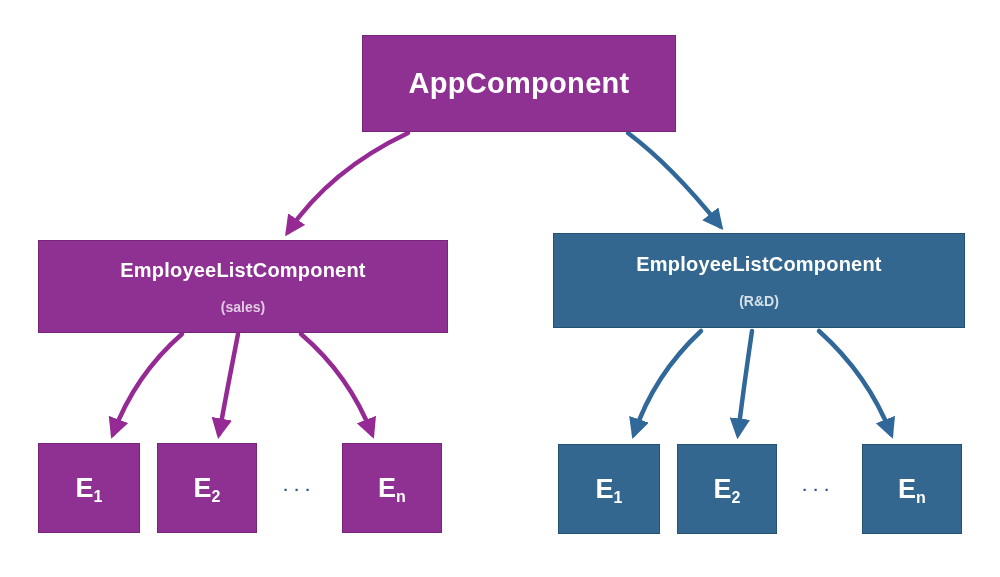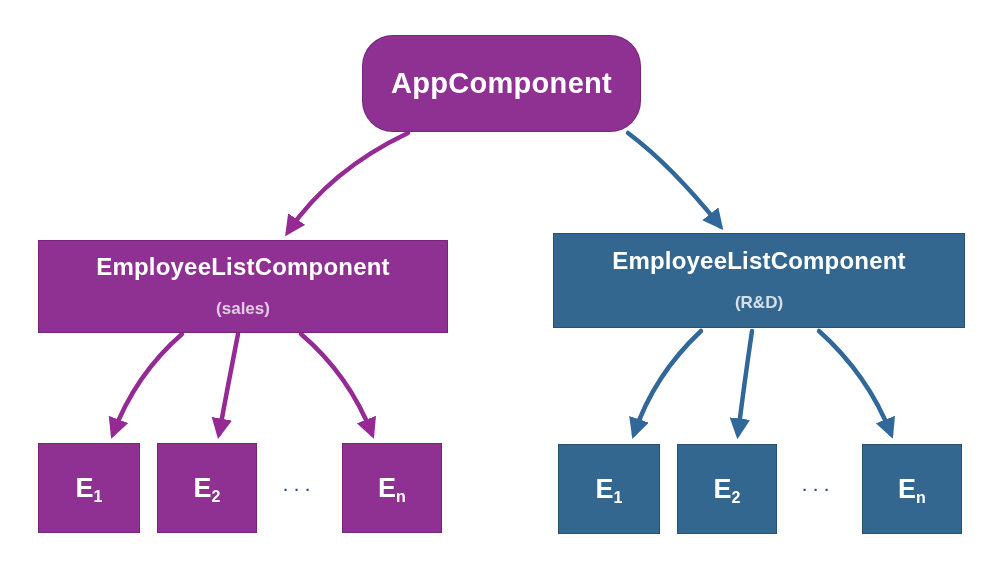--- a/index.html
+++ b/index.html
@@ -18,22 +18,22 @@
     align-items: center;
     justify-content: center;
     color: #ffffff;
     font-weight: bold;
     text-align: center;
     box-sizing: border-box;
   }
   .purple { background: #8e3192; border: 1px solid rgba(46, 5, 50, 0.25); }
   .blue   { background: #336790; border: 1px solid rgba(5, 30, 50, 0.30); }
   .root-label { font-size: 29px; letter-spacing: 0.3px; }
-  .branch-label { font-size: 24px; letter-spacing: 0.2px; line-height: 1.1; }
-  .sub-label { font-size: 17px; font-weight: bold; margin-top: 18px; color: rgba(255,255,255,0.75); }
+  .branch-label { font-size: 20px; letter-spacing: 0.2px; line-height: 1.1; }
+  .sub-label { font-size: 14px; font-weight: bold; margin-top: 18px; color: rgba(255,255,255,0.75); }
   .blue .sub-label { color: rgba(255,255,255,0.80); text-align: center; }
   .e-label { font-size: 27px; }
   .e-label sub { font-size: 16px; vertical-align: -5px; line-height: 0; }
   .dots {
     position: absolute;
     width: 48px;
     text-align: center;
     font-weight: bold;
     font-size: 15px;
     letter-spacing: 6px;
@@ -67,21 +67,21 @@
 
     <path class="conn" d="M 182 334 Q 135 375 113 434" stroke-width="4.5" marker-end="url(#ah-purple)" stroke="#962a94"></path>
     <path class="conn" d="M 238 334 Q 228 385 219 434" stroke-width="4.5" marker-end="url(#ah-purple)" stroke="#962a94"></path>
     <path class="conn" d="M 301 334 Q 349 375 372 434" stroke-width="4.5" marker-end="url(#ah-purple)" stroke="#962a94"></path>
 
     <path class="conn" d="M 701 331 Q 654 375 634 434" stroke-width="4.5" marker-end="url(#ah-blue)" stroke="#31689a"></path>
     <path class="conn" d="M 752 331 Q 744 385 738 434" stroke-width="4.5" marker-end="url(#ah-blue)" stroke="#31689a"></path>
     <path class="conn" d="M 819 331 Q 868 375 891 434" stroke-width="4.5" marker-end="url(#ah-blue)" stroke="#31689a"></path>
   </svg>
 
-  <div class="box purple" style="left:362px; top:35px; width:279px; height:97px;border-radius:31px;">
+  <div class="box purple" style="left:362px; top:35px; width:314px; height:97px;">
     <span class="root-label">AppComponent</span>
   </div>
 
   <div class="box purple" style="left:38px; top:240px; width:410px; height:93px;">
     <span class="branch-label">EmployeeListComponent</span>
     <span class="sub-label">(sales)</span>
   </div>
 
   <div class="box blue" style="left:553px; top:233px; width:412px; height:95px;">
     <span class="branch-label">EmployeeListComponent</span>

